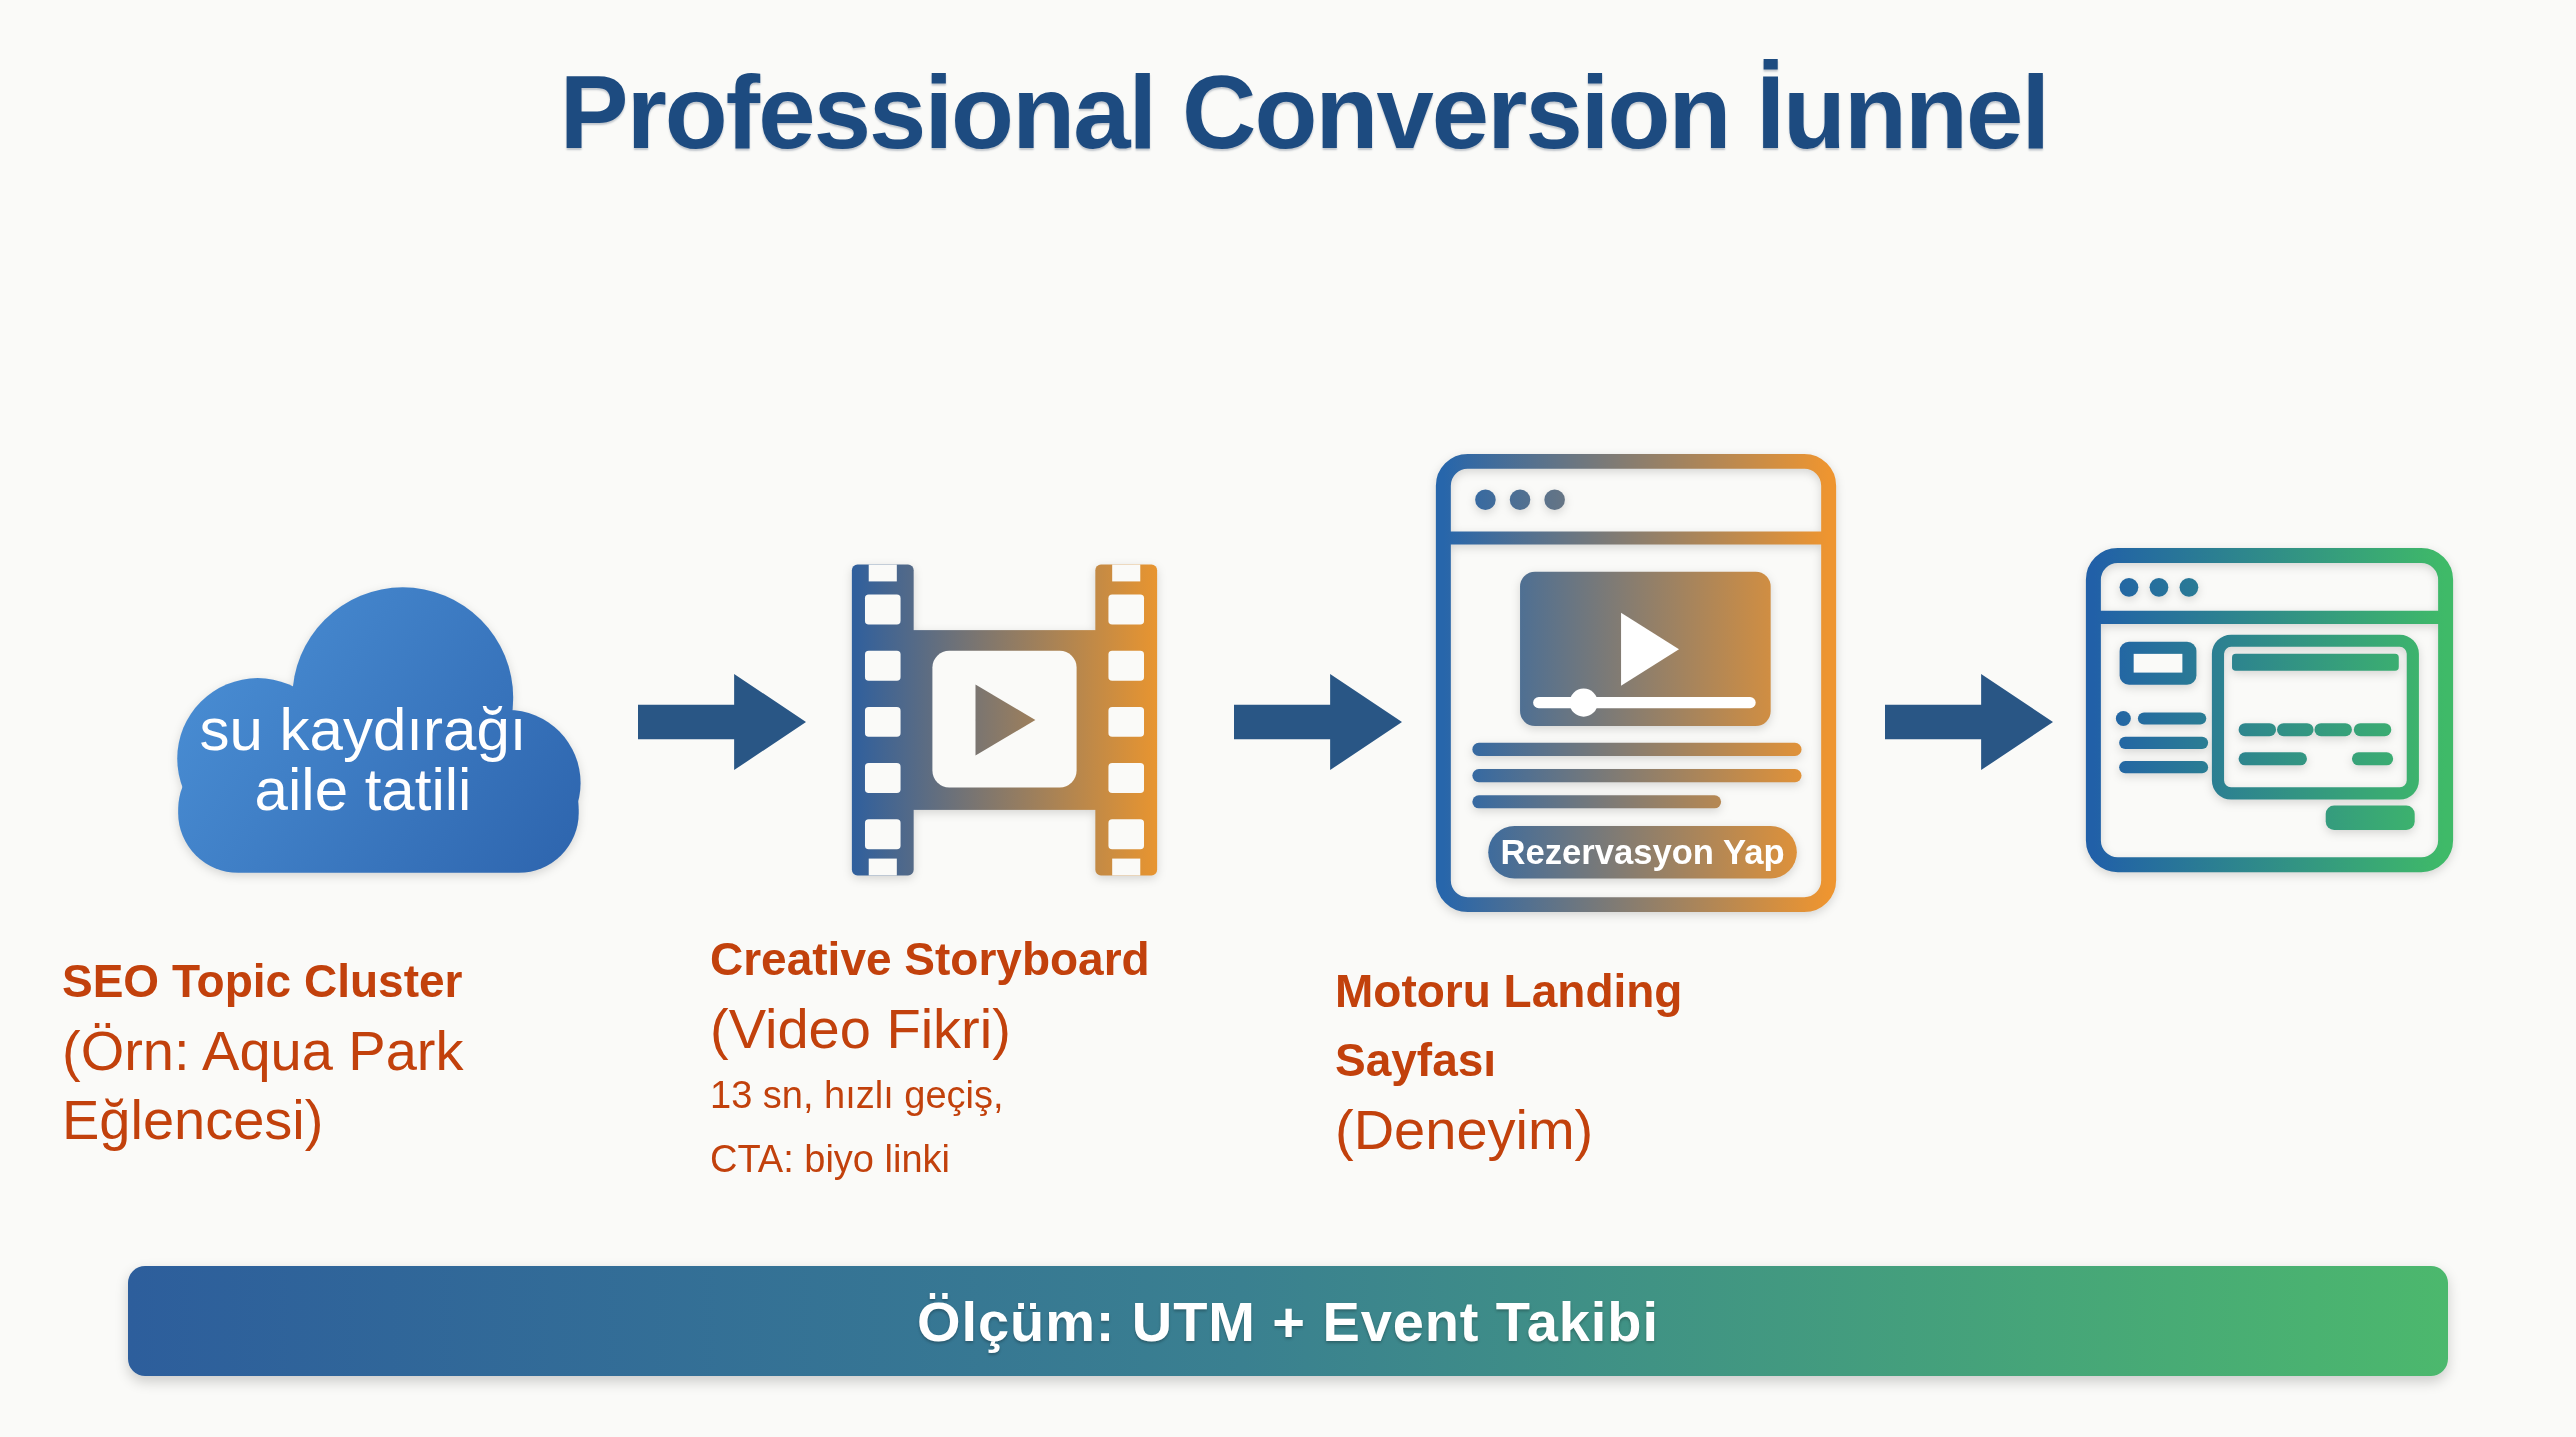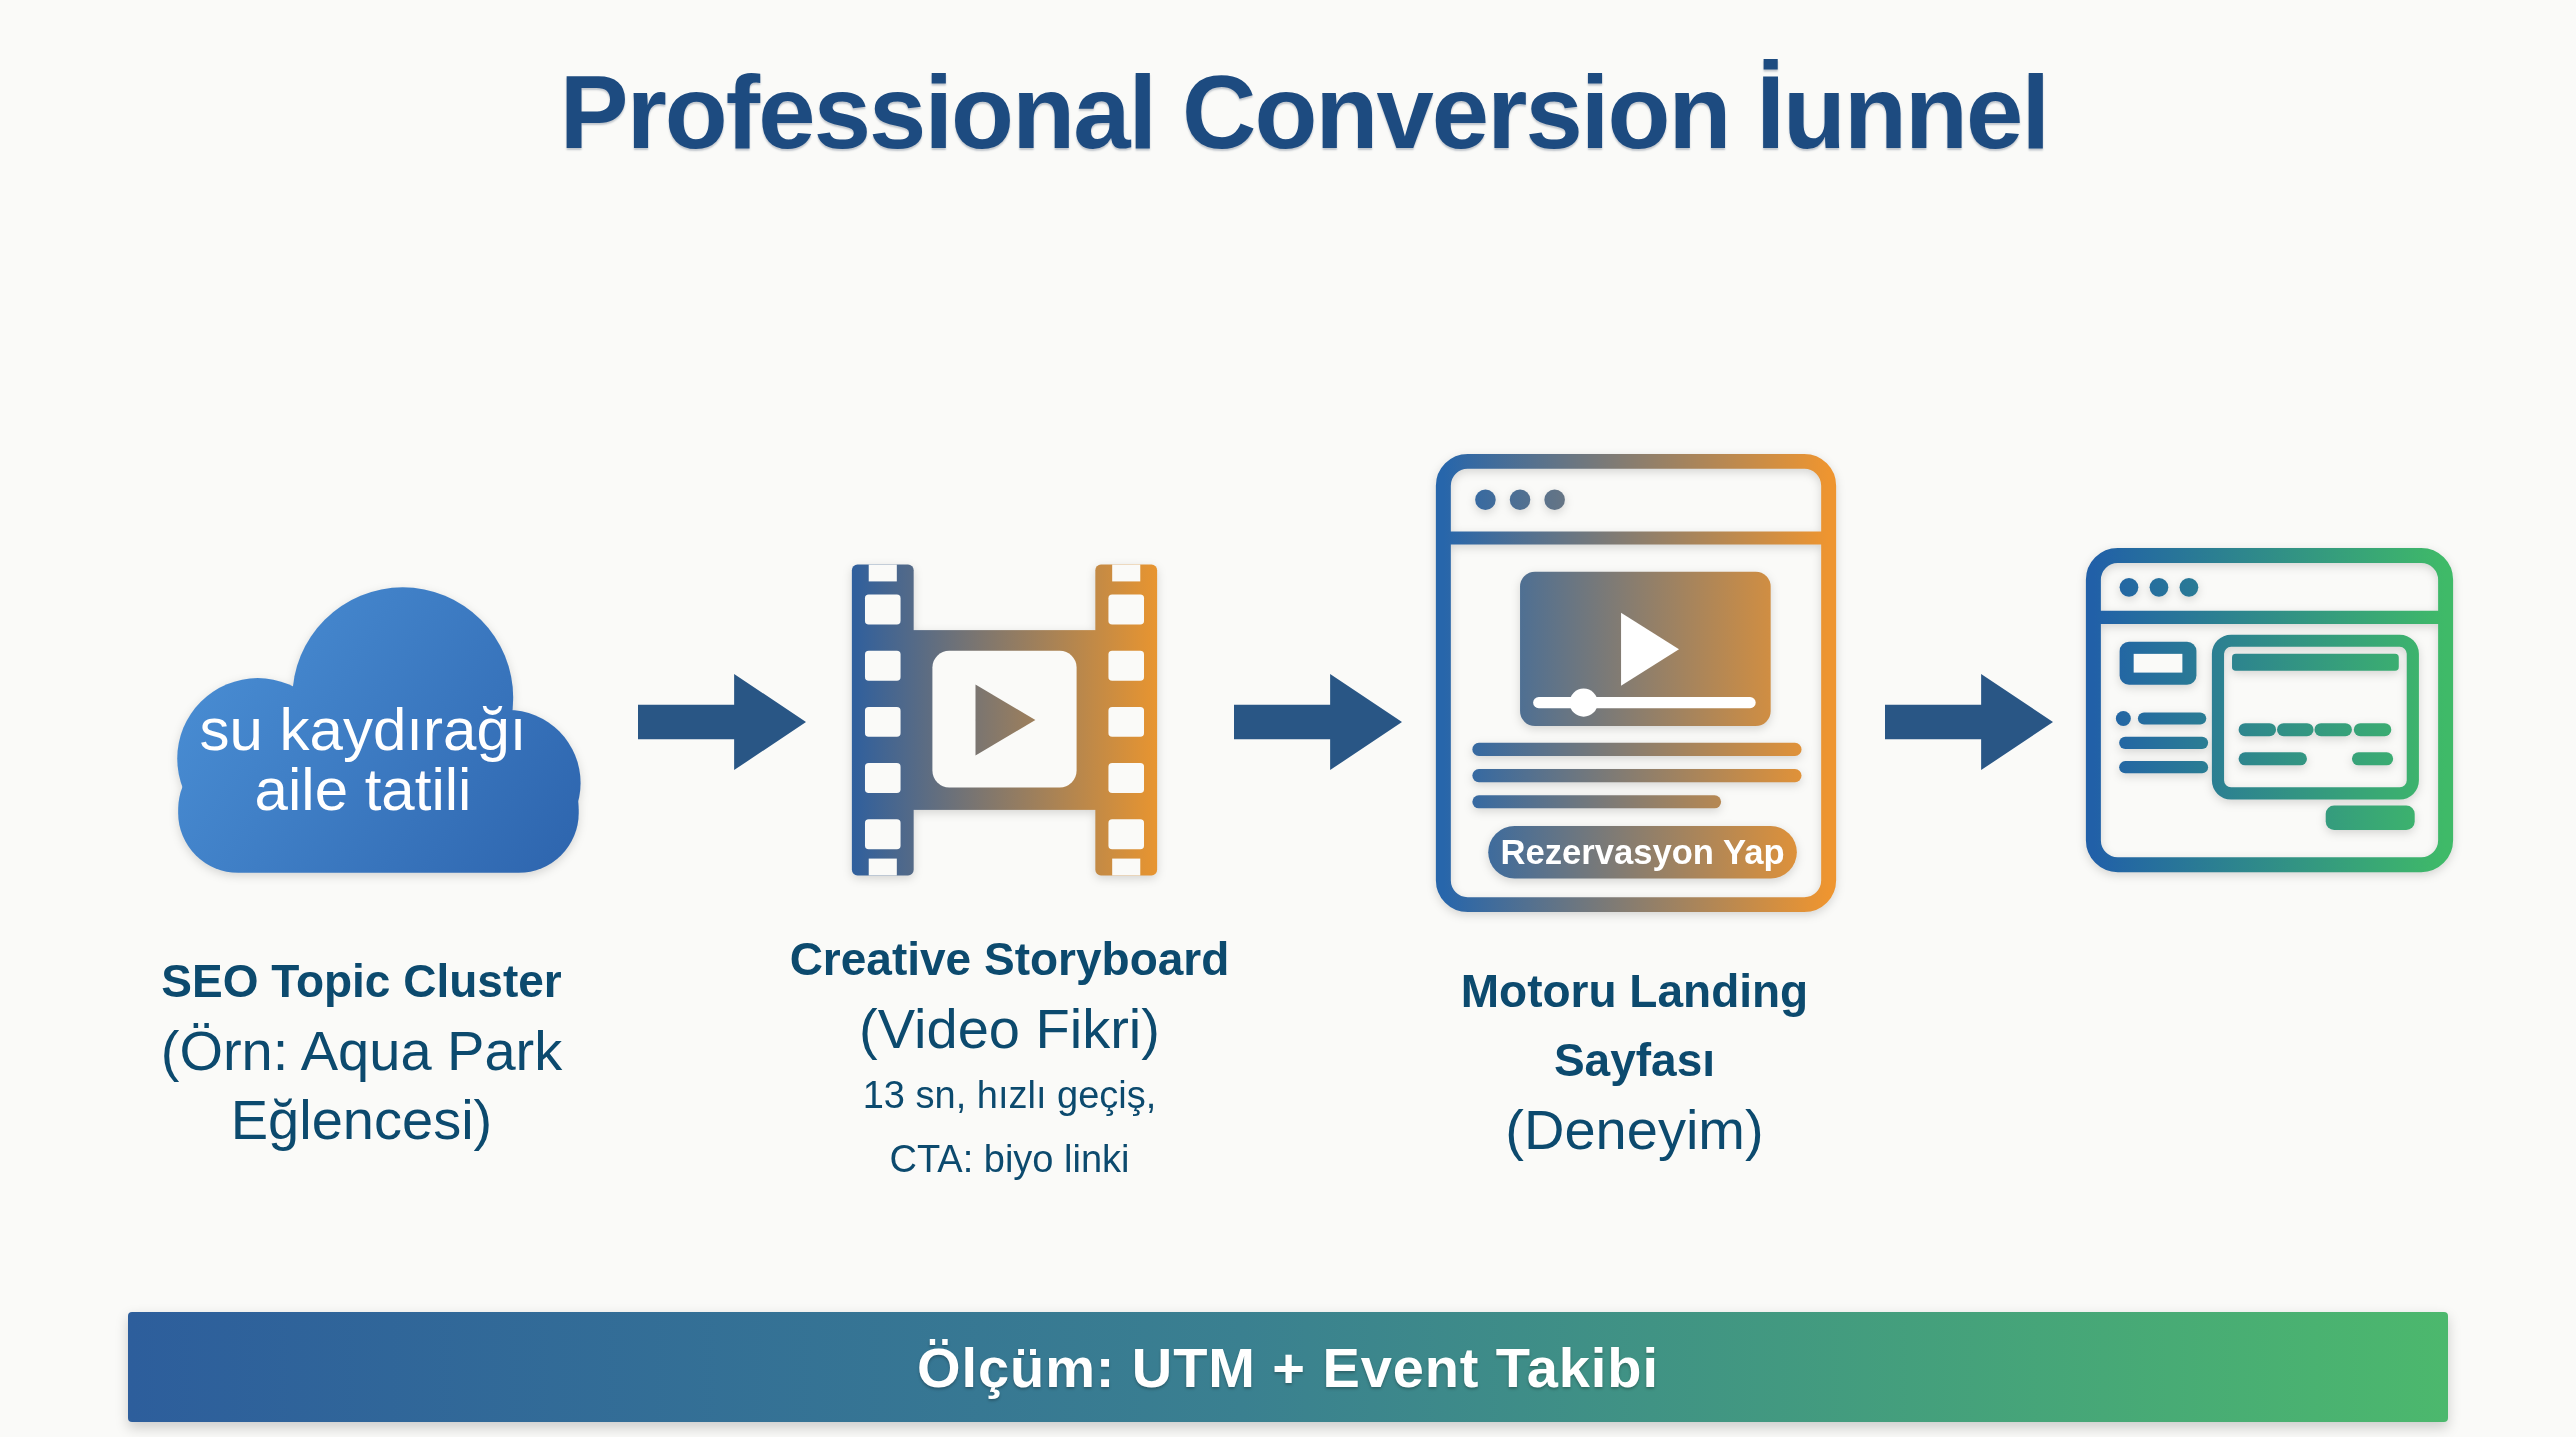--- a/index.html
+++ b/index.html
@@ -20,31 +20,31 @@
     color:#ffffff;font-size:60px;font-weight:500;line-height:60px;
   }
   .film-icon{left:850px;top:557px;width:309px;height:326px;}
   .landing-icon{left:1434px;top:452px;width:404px;height:462px;}
   .booking-icon{left:2084px;top:548px;width:371px;height:326px;}
   .arrow{position:absolute;width:168px;height:108px;}
   .arrow-1{left:638px;top:668px;}
   .arrow-2{left:1234px;top:668px;}
   .arrow-3{left:1885px;top:668px;}
   .stage-label{
-    position:absolute;width:599px;text-align:center;color:#0c4a6e;line-height:69px;
+    position:absolute;width:599px;color:#c2410c;line-height:69px;
   }
   .stage-label .bold{font-size:46px;font-weight:700;}
   .stage-label .reg{font-size:56px;font-weight:400;}
   .stage-label .small{font-size:38px;font-weight:400;line-height:64px;}
   .label-1{left:62px;top:947px;}
   .label-2{left:710px;top:925px;}
   .label-3{left:1335px;top:957px;}
   .label-4{left:1968px;top:957px;}
   .footer-bar{
-    position:absolute;left:128px;top:1312px;width:2320px;height:110px;border-radius:4px;
+    position:absolute;left:128px;top:1266px;width:2320px;height:110px;border-radius:17px;
     background:linear-gradient(90deg,#2d5e9c 0%,#3a8090 48%,#4cb86d 100%);
     display:flex;align-items:center;justify-content:center;
     box-shadow:0 5.6px 13px rgba(0,0,0,.18);
   }
   .footer-bar span{
     color:#ffffff;font-size:56px;font-weight:700;letter-spacing:0.9px;
     text-shadow:0 1.9px 2.8px rgba(0,0,0,.25);
   }
   svg text{font-family:"Liberation Sans",sans-serif;}
 </style>

